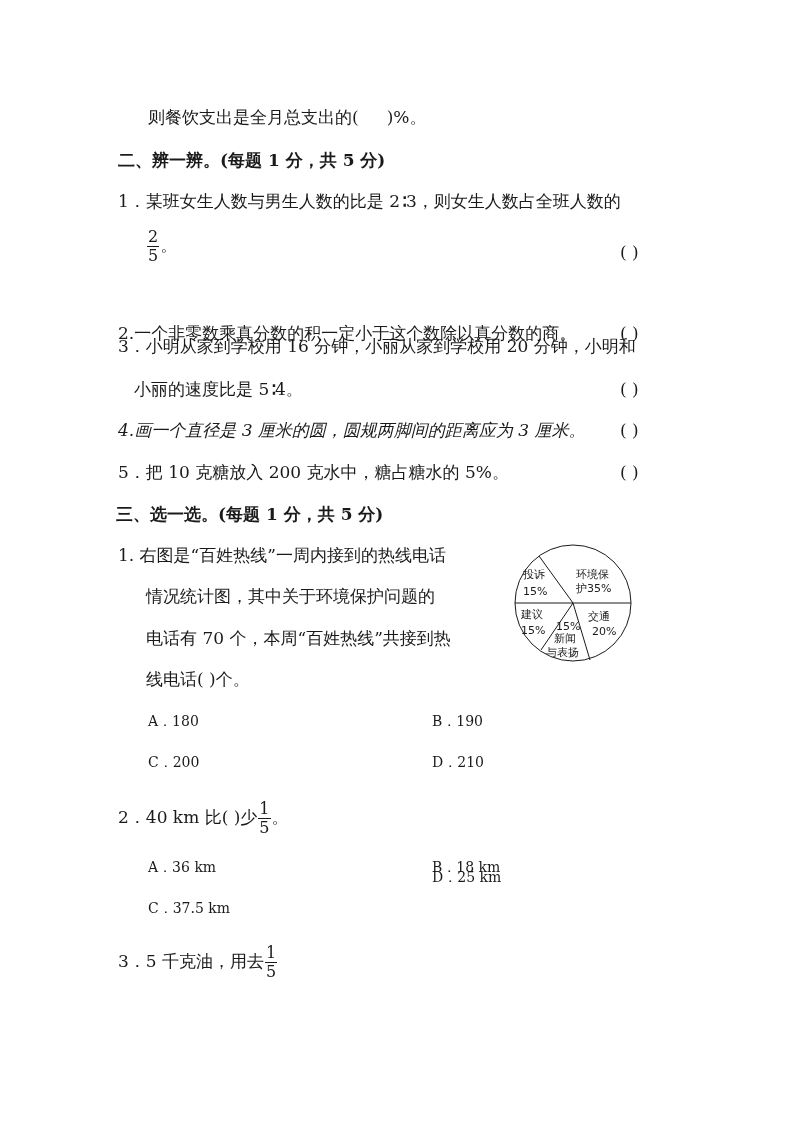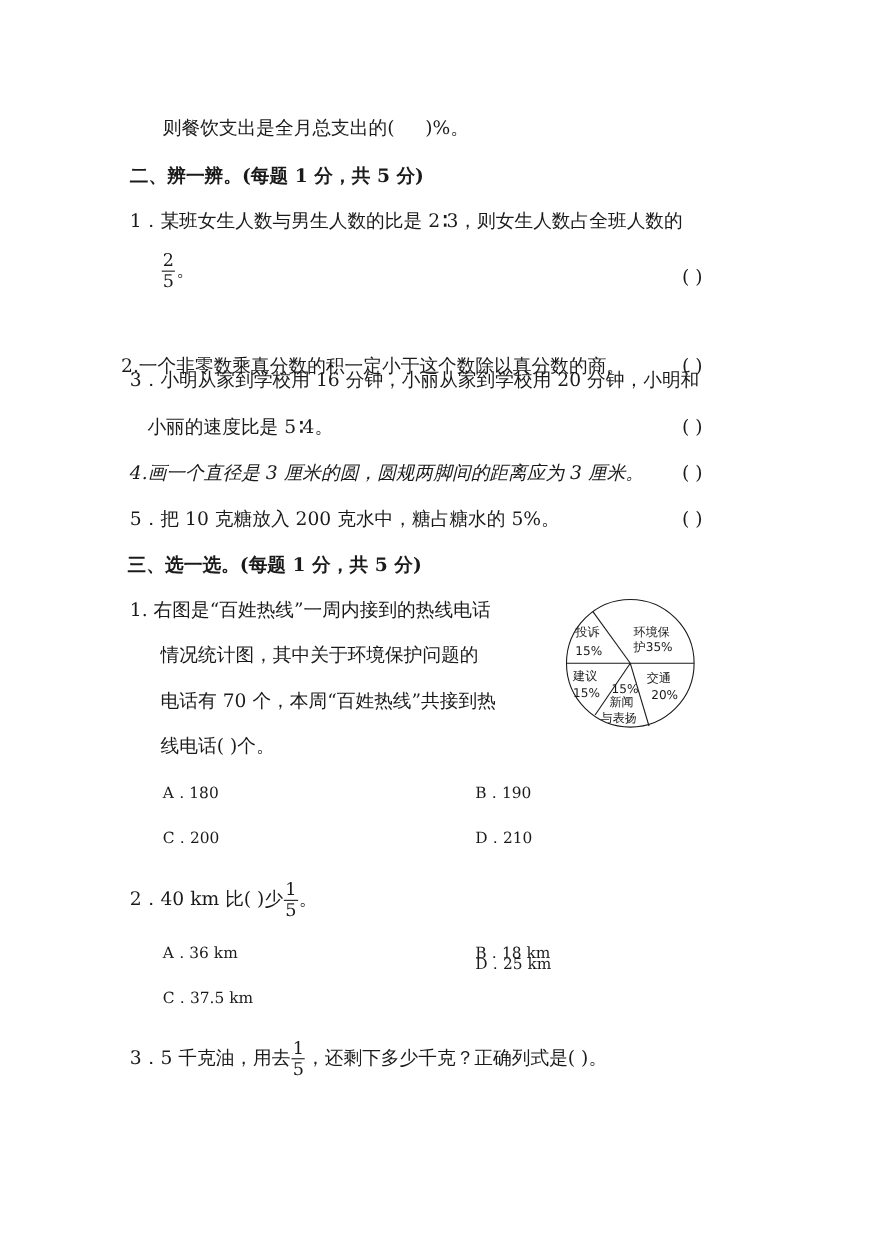--- a/index.html
+++ b/index.html
@@ -25,21 +25,21 @@
 <div class="line bold" style="left:118px; top:149px;">二、辨一辨。(每题 1 分，共 5 分)</div>
 
 <div class="line" style="left:118px; top:190px;">
   <span>1．</span><span>某班女生人数与男生人数的比是 2∶3，则女生人数占全班人数的</span>
 </div>
 <div class="line" style="left:146px; top:228px;">
   <span class="frac"><span class="num">2</span><span class="den">5</span></span><span>。</span>
 </div>
 <div class="paren" style="left:620px; top:241px;">(        )</div>
 
-<div class="line" style="left:110px; top:323px; top:322px;">
+<div class="line" style="left:118px; top:323px; top:322px;">
   <span>2.</span><span>一个非零数乘真分数的积一定小于这个数除以真分数的商。</span>
 </div>
 <div class="paren" style="left:620px; top:322px;">(        )</div>
 
 <div class="line" style="left:118px; top:335px;">
   <span>3．</span><span>小明从家到学校用 16 分钟，小丽从家到学校用 20 分钟，小明和</span>
 </div>
 <div class="line" style="left:134px; top:378px;">小丽的速度比是 5∶4。</div>
 <div class="paren" style="left:620px; top:378px;">(        )</div>
 
@@ -87,14 +87,14 @@
 <div class="line" style="left:118px; top:800px;">
   <span>2．40 km 比(        )少</span><span class="frac"><span class="num">1</span><span class="den">5</span></span><span>。</span>
 </div>
 
 <div class="opt" style="left:148px; top:856px;">A．36 km</div>
 <div class="opt" style="left:432px; top:856px;">B．18 km</div>
 <div class="opt" style="left:148px; top:897px;">C．37.5 km</div>
 <div class="opt" style="left:432px; top:866px;">D．25 km</div>
 
 <div class="line" style="left:118px; top:944px;">
-  <span>3．5 千克油，用去</span><span class="frac"><span class="num">1</span><span class="den">5</span></span><span>，还剩下多少千克？正确列式是(        )。</span>
+  <span>3．5 千克油，用去</span><span class="frac"><span class="num">1</span><span class="den">5</span></span>
 </div>
 
 </body></html>

